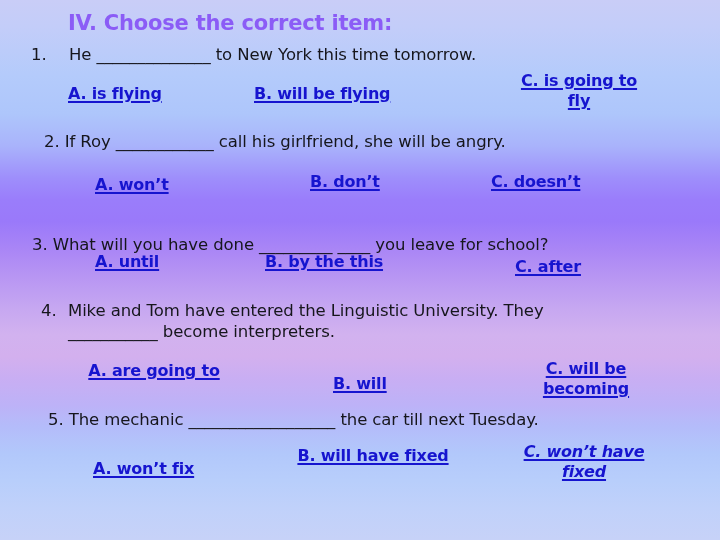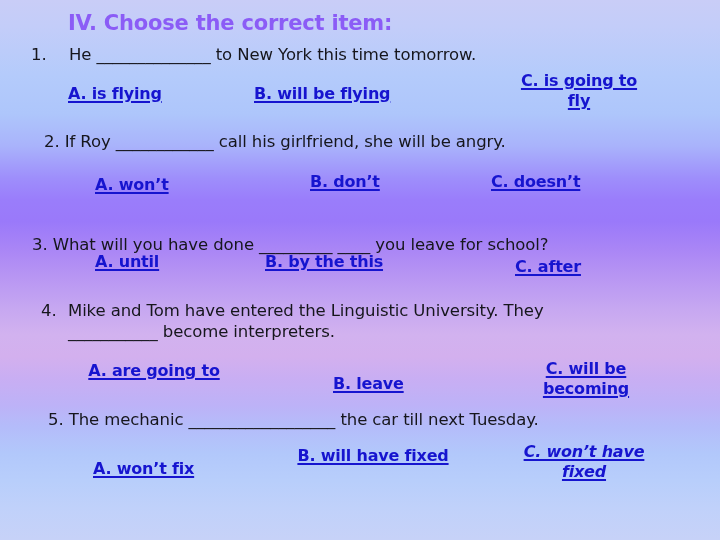--- a/index.html
+++ b/index.html
@@ -113,21 +113,21 @@
     <div class="opt left" style="left:265px; top:252px;">B. by the this</div>
     <div class="opt left" style="left:515px; top:257px;">C. after</div>
   </div>
 
   <div>
     <div class="qtext" style="left:41px; top:300px; width:27px;">4.</div>
     <div class="qtext justify" style="left:68px; top:300px; width:622px;">Mike and Tom have entered the Linguistic University. They</div>
     <div class="qtext" style="left:68px; top:321px; width:500px;">___________ become interpreters.</div>
 
     <div class="opt" style="left:85px; top:361px; width:138px;">A. are going to</div>
-    <div class="opt left" style="left:333px; top:374px;">B. leave</div>
+    <div class="opt left" style="left:333px; top:374px;">B. will</div>
     <div class="opt" style="left:520px; top:359px; width:132px;text-align:center;">C. will be becoming</div>
   </div>
 
   <div>
     <div class="qtext" style="left:48px; top:409px; width:640px;"><span class="num">5.</span><span>&nbsp;</span><span>The mechanic __________________ the car till next Tuesday.</span></div>
 
     <div class="opt left" style="left:93px; top:459px;">A. won’t fix</div>
     <div class="opt" style="left:297px; top:446px; width:152px;">B. will have fixed</div>
     <div class="opt" style="left:505px; top:442px; width:158px;font-style:italic;">C. won’t have fixed</div>
   </div>

